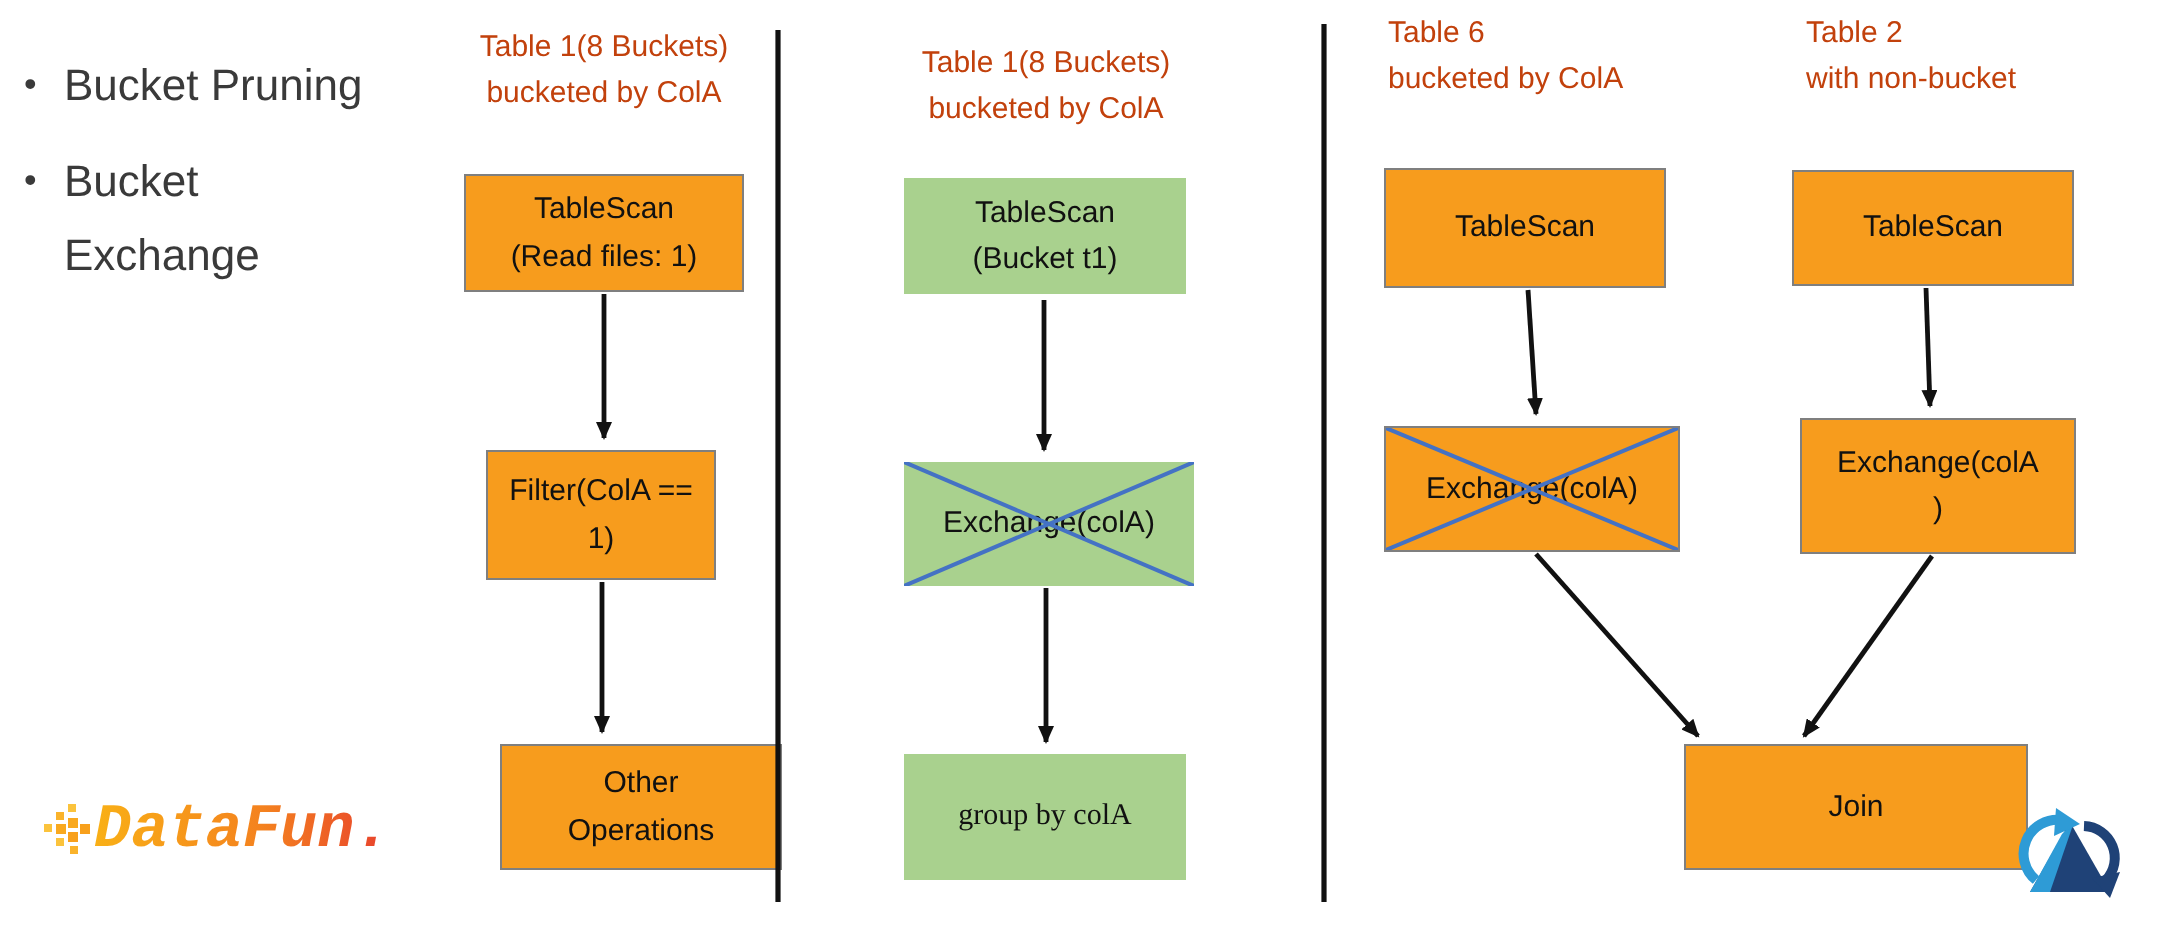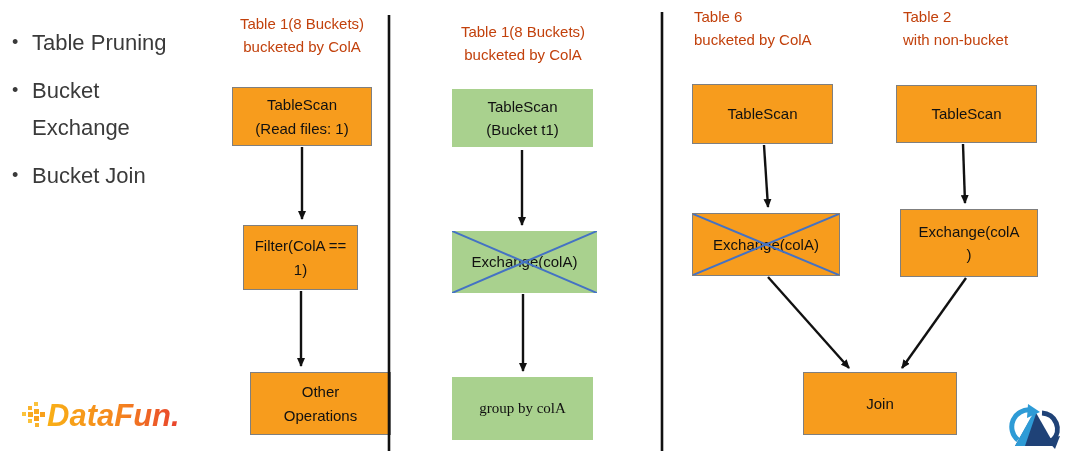--- a/index.html
+++ b/index.html
@@ -33,32 +33,32 @@
   .cross-svg{position:absolute;left:0;top:0;width:100%;height:100%;pointer-events:none;}
   
   .overlay{position:absolute;left:0;top:0;width:1080px;height:467px;pointer-events:none;}
   
   .datafun{position:absolute;left:20px;top:398px;display:flex;align-items:center;}
   .datafun-text{
     font-size:31px;font-weight:bold;font-style:italic;letter-spacing:0px;
     background:linear-gradient(90deg,#F9B016 0%,#F4821F 55%,#E73C2E 100%);
     -webkit-background-clip:text;background-clip:text;color:transparent;
     padding-right:4px;
+    font-family:Liberation Mono, monospace;
   }
   .logo-right{position:absolute;left:1004px;top:404px;}
 </style>
 </head>
 <body>
 
 <div class="stage">
 
   <ul class="bullets">
-    <li>Table Pruning</li>
+    <li>Bucket Pruning</li>
     <li>Bucket Exchange</li>
-    <li>Bucket Join</li>
   </ul>
 
   <div class="hdr center" style="left:218px;top:12px;width:168px;">Table 1(8 Buckets)
 bucketed by ColA</div>
   <div class="box orange" style="left:232px;top:87px;width:140px;height:59px;">TableScan
 (Read files: 1)</div>
   <div class="box orange" style="left:230px;top:225px;width:115px;height:65px;margin-left:13px;">Filter(ColA ==
 1)</div>
   <div class="box orange" style="left:230px;top:372px;width:141px;height:63px;margin-left:20px;">Other
 Operations</div>
@@ -84,21 +84,21 @@
   <div class="box orange" style="left:896px;top:85px;width:141px;height:58px;">TableScan</div>
   <div class="box orange" style="left:692px;top:213px;width:148px;height:63px;">
     <span>Exchange(colA)</span>
     <svg class="cross-svg" width="100%" height="100%" preserveAspectRatio="none" viewBox="0 0 100 100">
       <line x1="0" y1="0" x2="100" y2="100" stroke="var(--cross_blue)" stroke-width="2" vector-effect="non-scaling-stroke"></line>
       <line x1="100" y1="0" x2="0" y2="100" stroke="var(--cross_blue)" stroke-width="2" vector-effect="non-scaling-stroke"></line>
     </svg>
   </div>
   <div class="box orange" style="left:900px;top:209px;width:138px;height:68px;">Exchange(colA
 )</div>
-  <div class="box orange" style="left:803px;top:372px;width:154px;height:63px;">Join</div>
+  <div class="box orange" style="left:842px;top:372px;width:172px;height:63px;">Join</div>
 
   <svg class="overlay" viewBox="0 0 1080 467">
     <defs>
       <marker id="ah" markerWidth="10" markerHeight="8" refX="8" refY="4" orient="auto" markerUnits="userSpaceOnUse">
         <path d="M0,0 L9,4 L0,8 Z" fill="var(--arrow_black)"></path>
       </marker>
     </defs>
 
     <line x1="389" y1="15" x2="389" y2="451" stroke="var(--arrow_black)" stroke-width="2.6"></line>
     <line x1="662" y1="12" x2="662" y2="451" stroke="var(--arrow_black)" stroke-width="2.6"></line>

